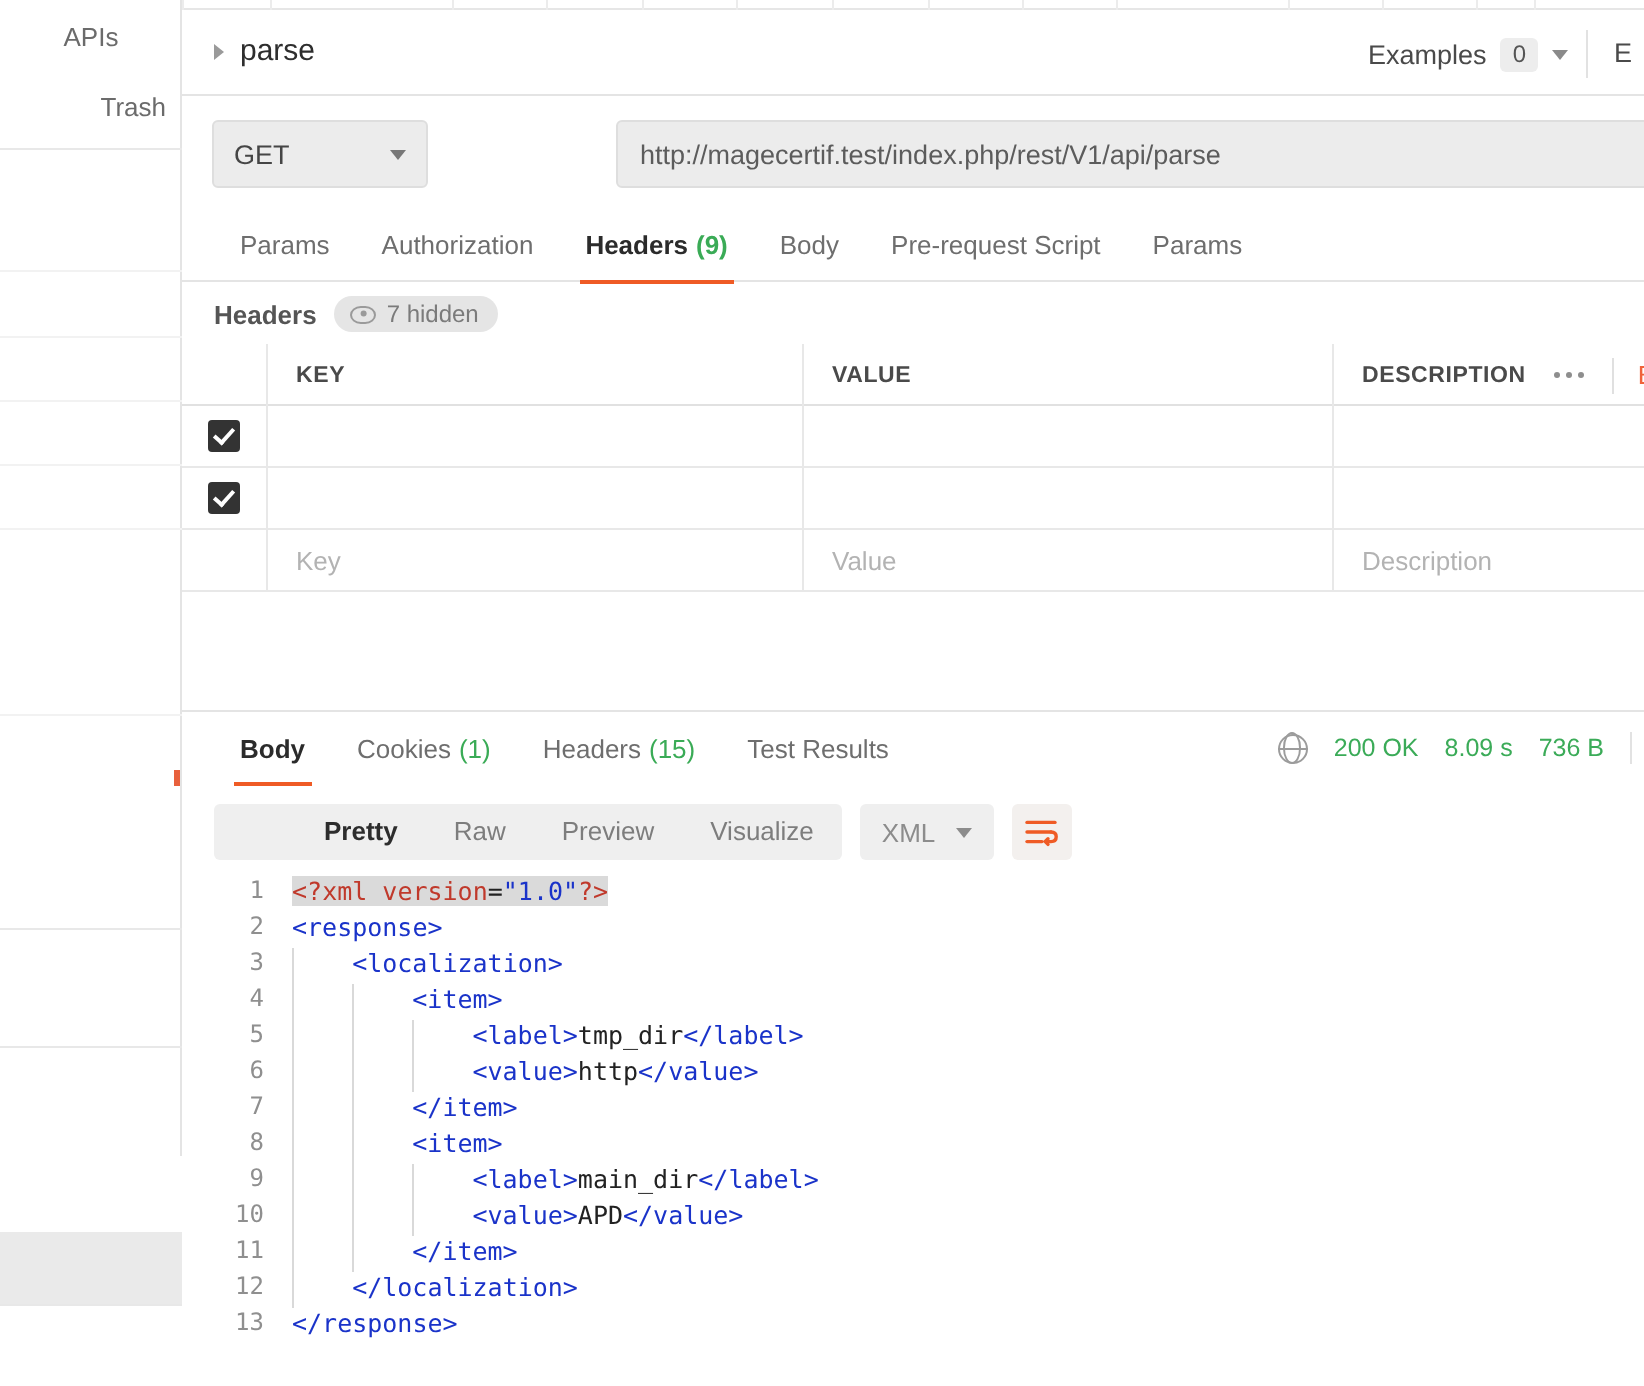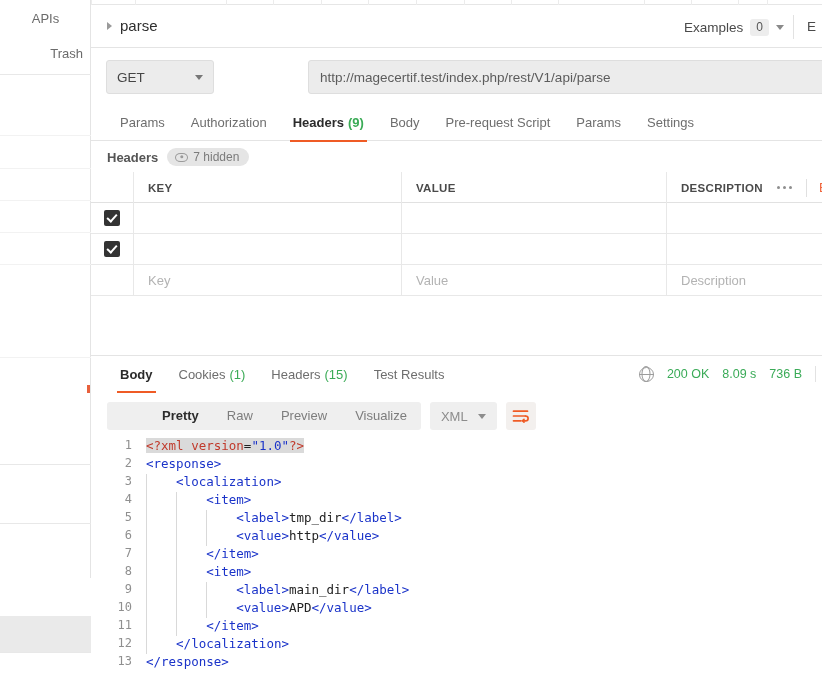--- a/index.html
+++ b/index.html
@@ -271,23 +271,20 @@
       </div>
       <div class="rtab">
         <span>Body</span>
       </div>
       <div class="rtab">
         <span>Pre-request Script</span>
       </div>
       <div class="rtab">
         <span>Params</span>
       </div>
-      <div class="rtab">
-        <span>Settings</span>
-      </div>
     </div>
 
   <div class="subhdr">
     <span class="lbl">Headers</span>
     <span class="hidden-pill">
       <span class="eye"></span>
       <span>7 hidden</span>
     </span>
   </div>
 

